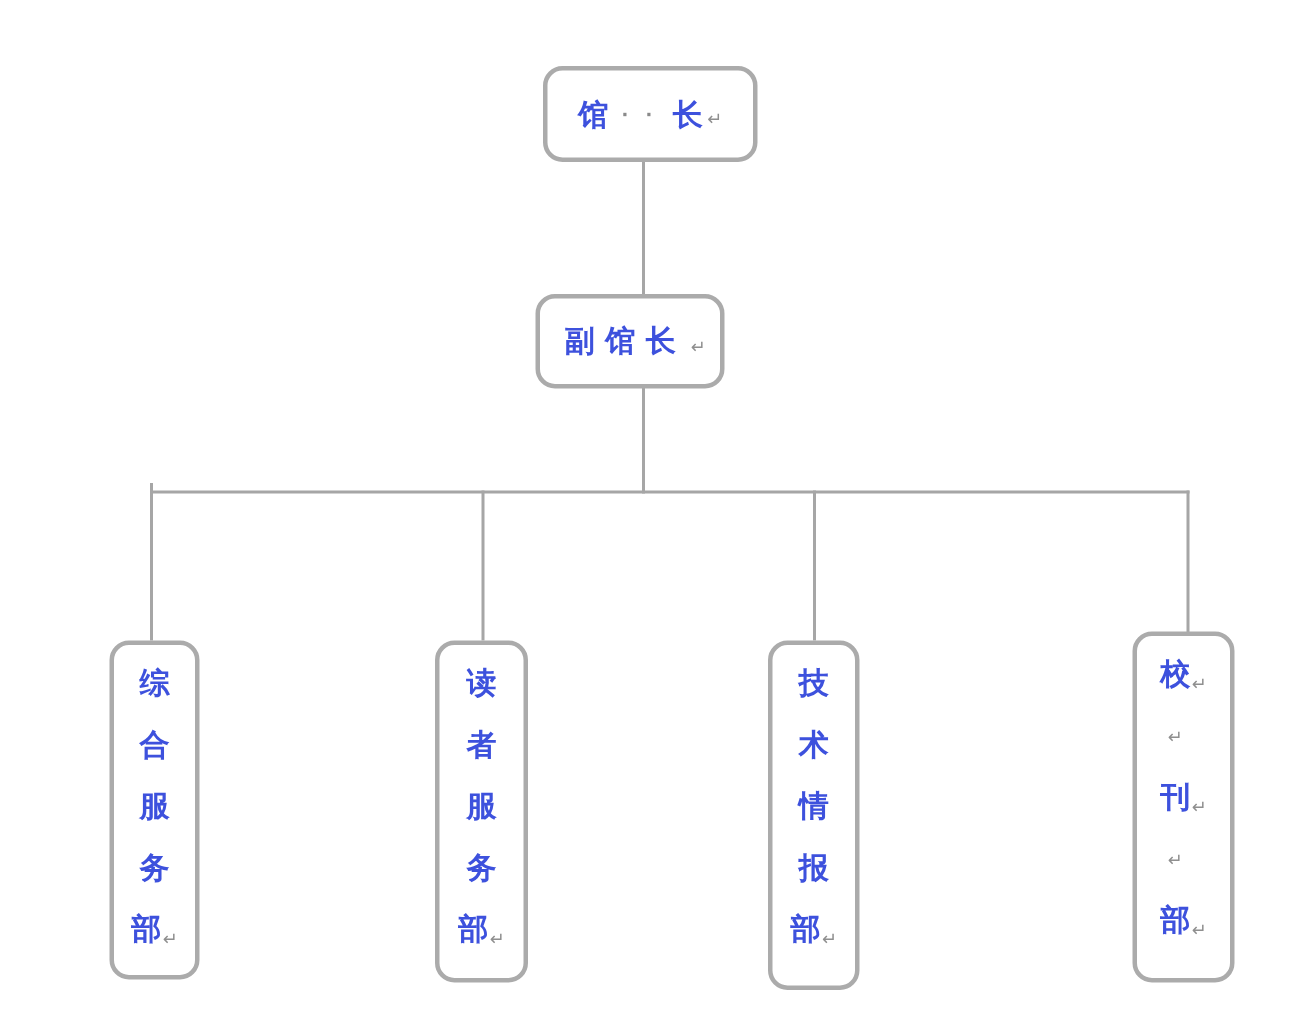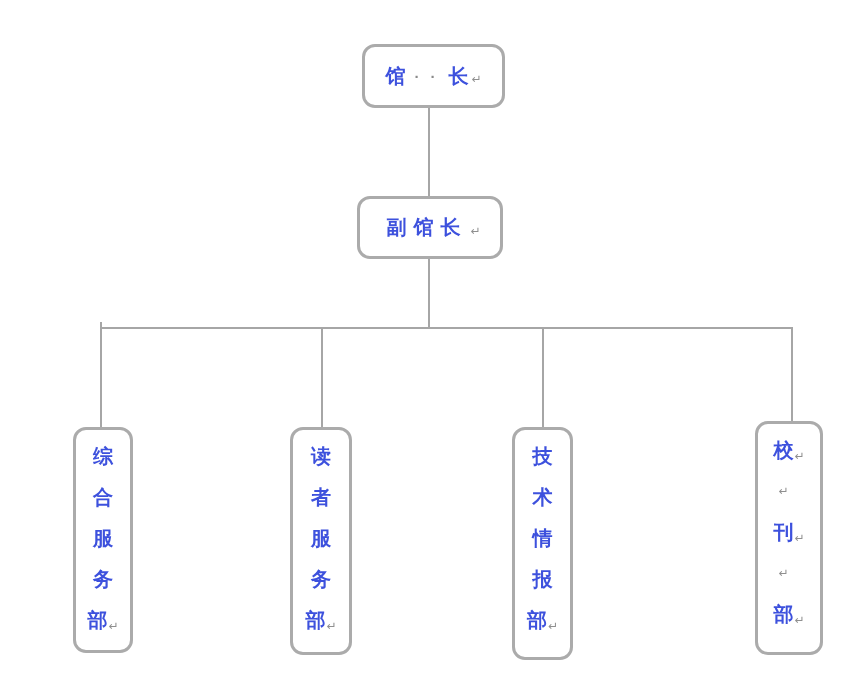--- a/index.html
+++ b/index.html
@@ -37,21 +37,21 @@
   <div class="line" style="left:542px;top:327px;width:2px;height:100px;"></div>
   <div class="line" style="left:791px;top:327px;width:2px;height:95px;"></div>
 
   <div class="box hbox" style="left:362px;top:44px;width:143px;height:64px;">
     <span class="blue">馆</span>
     <span class="dots">··</span>
     <span class="blue">长</span>
     <span class="pmark">↵</span>
   </div>
 
-  <div class="box hbox" style="left:357px;top:196px;width:146px;height:63px;">
+  <div class="box hbox" style="left:357px;top:196px;width:126px;height:63px;">
     <span class="blue deputy-label">副馆长</span>
     <span class="pmark">↵</span>
   </div>
 
   <div class="box dept" style="left:73px;top:427px;width:60px;height:226px;">
       <div class="vrow">
         <span class="ch blue">综</span>
       </div>
       <div class="vrow">
         <span class="ch blue">合</span>

